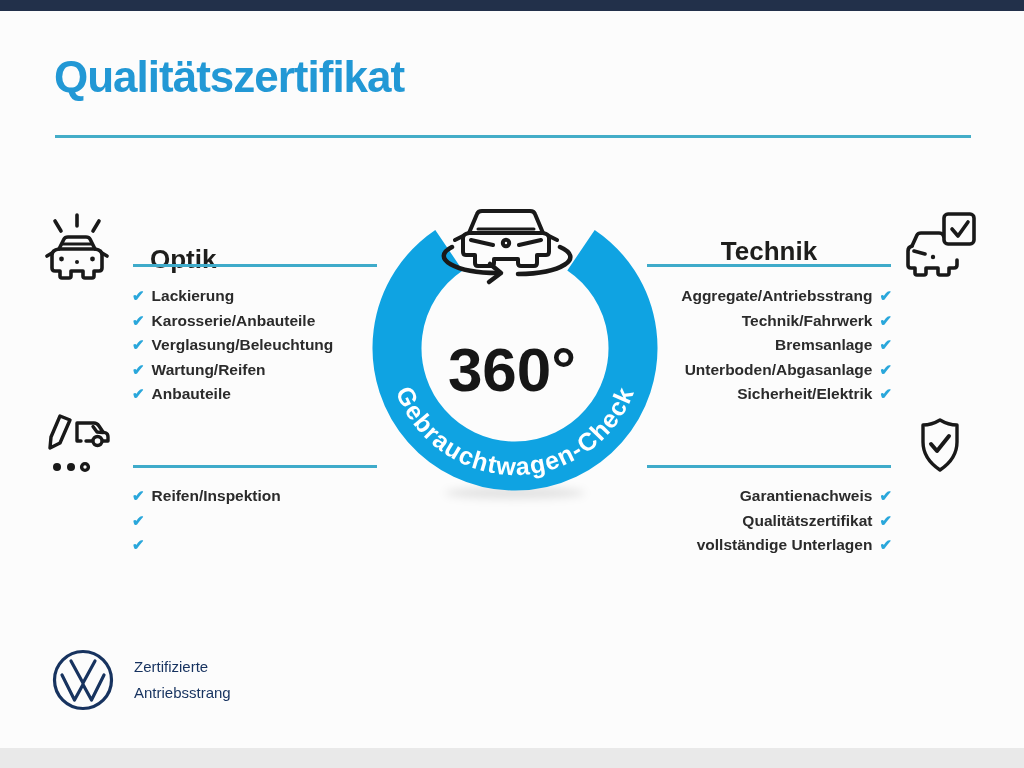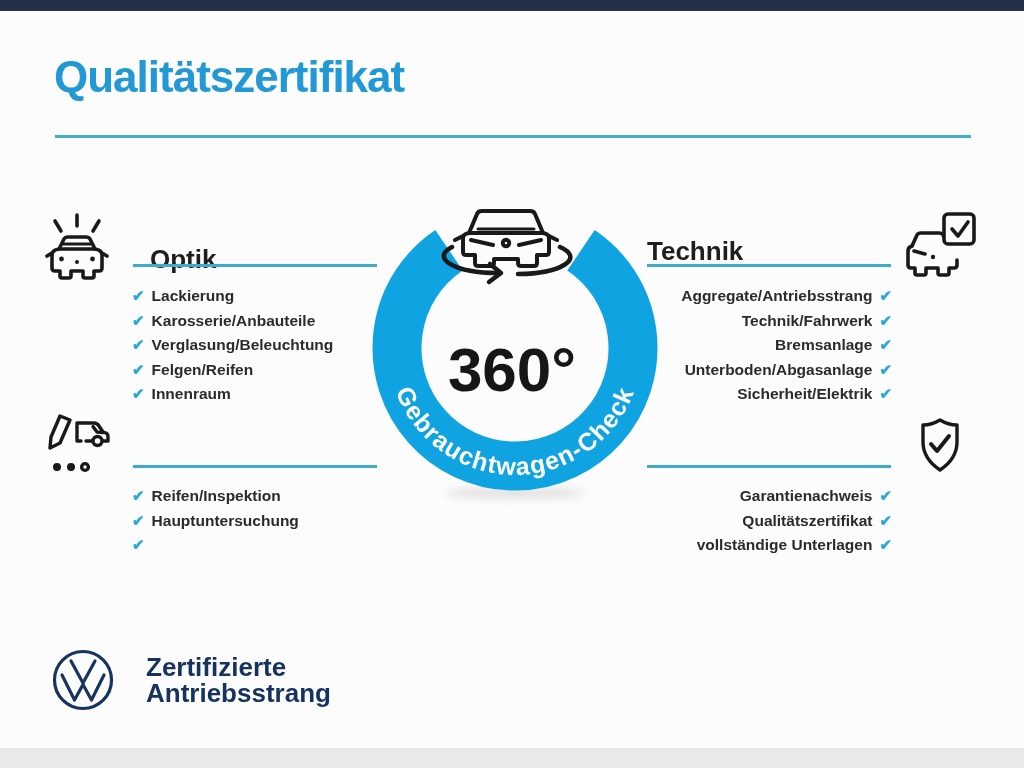--- a/index.html
+++ b/index.html
@@ -7,40 +7,40 @@
   .canvas{position:relative;width:1024px;height:748px;background:#fcfcfc;overflow:hidden;}
 
   .top-bar{position:absolute;left:0;top:0;width:1024px;height:11px;background:#22304a;}
 
   .page-title{position:absolute;left:54px;top:52px;margin:0;
     font-size:44px;font-weight:700;letter-spacing:-1px;color:#2298d5;}
   .title-rule{position:absolute;left:55px;top:135px;width:916px;height:3px;background:#44adc8;}
 
   .sec-h{position:absolute;margin:0;font-size:26px;font-weight:700;color:#1e1e1c;width:244px;}
   .sec-h.left{text-align:left;}
-  .sec-h.right{text-align:left;}
+  .sec-h.right{text-align:center;}
   .sec-rule{position:absolute;width:244px;height:3px;background:#3fabca;}
 
   ul.items{position:absolute;list-style:none;margin:0;padding:0;}
   ul.items li{display:flex;align-items:baseline;line-height:24.5px;
     font-size:15.5px;font-weight:600;color:#2b2b2b;}
   ul.items.right li{justify-content:flex-end;}
   .check{color:#2aa7db;font-size:15px;font-weight:700;}
   ul.items.left .check{margin-right:7px;}
   ul.items.right .check{margin-left:7px;}
 
   .icon-svg{position:absolute;}
   .icon-svg path, .icon-svg circle, .icon-svg rect{vector-effect:none;}
 
   .badge-shadow{position:absolute;left:445px;top:487px;width:140px;height:12px;
     background:rgba(0,0,0,0.10);border-radius:50%;filter:blur(4px);}
   .center-badge{position:absolute;left:365px;top:190px;}
 
   .footer-text{position:absolute;left:134px;top:654px;
-    font-size:26px;font-weight:700;color:#16325f;line-height:26px;margin-left:12px;}
+    font-size:15px;font-weight:400;color:#16325f;line-height:26px;}
 </style>
 </head>
 <body>
 
 <div class="canvas">
 
   <div class="top-bar"></div>
 
   <h1 class="page-title">Qualitätszertifikat</h1>
   <div class="title-rule"></div>
@@ -66,25 +66,25 @@
     <li>
         <span class="check">✔</span>
         <span>Karosserie/Anbauteile</span>
       </li>
     <li>
         <span class="check">✔</span>
         <span>Verglasung/Beleuchtung</span>
       </li>
     <li>
         <span class="check">✔</span>
-        <span>Felgen/Reifen</span>
-      </li>
-    <li>
-        <span class="check">✔</span>
-        <span>Innenraum</span>
+        <span>Wartung/Reifen</span>
+      </li>
+    <li>
+        <span class="check">✔</span>
+        <span>Anbauteile</span>
       </li>
   </ul>
 
   <svg class="icon-svg" style="left:906px;top:210px;" width="72" height="72" viewBox="0 0 72 72" fill="none" stroke="#191919" stroke-width="3.6" stroke-linecap="round" stroke-linejoin="round">
     <path d="M6 36 L11 25 Q12 23 15 23 L33 23 Q36 23 37 25 L38 27"></path>
     <path d="M6 36 Q2 37 2 41 L2 55 Q2 58 5 58 L9 58 L9 63 Q9 65 11 65 L18 65 Q20 65 20 63 L20 58 L32 58 L32 63 Q32 65 34 65 L41 65 Q43 65 43 63 L43 58 L48 58 Q51 58 51 55 L51 50"></path>
     <path d="M8 41 L19 44"></path>
     <circle cx="27" cy="47" r="2.2" fill="#191919" stroke="none"></circle>
     <rect x="38" y="4" width="30" height="30" rx="4" fill="#fcfcfc"></rect>
     <path d="M46 19 L52 26 L62 12"></path>
@@ -126,21 +126,20 @@
   </svg>
 
   <div class="sec-rule" style="left:133px;top:465px;"></div>
   <ul class="items left" style="left:132px;top:484px;width:260px;">
     <li>
         <span class="check">✔</span>
         <span>Reifen/Inspektion</span>
       </li>
     <li>
         <span class="check">✔</span>
-        <span>Hauptuntersuchung</span>
       </li>
     <li>
         <span class="check">✔</span>
       </li>
   </ul>
 
   <svg class="icon-svg" style="left:916px;top:416px;" width="48" height="58" viewBox="0 0 48 58" fill="none" stroke="#191919" stroke-width="3.4" stroke-linecap="round" stroke-linejoin="round">
     <path d="M24 4 C29 7 35 9 41 9 L41 26 C41 39 33 48 24 54 C15 48 7 39 7 26 L7 9 C13 9 19 7 24 4 Z"></path>
     <path d="M15 28 L21 35 L33 20" stroke-width="4"></path>
   </svg>

